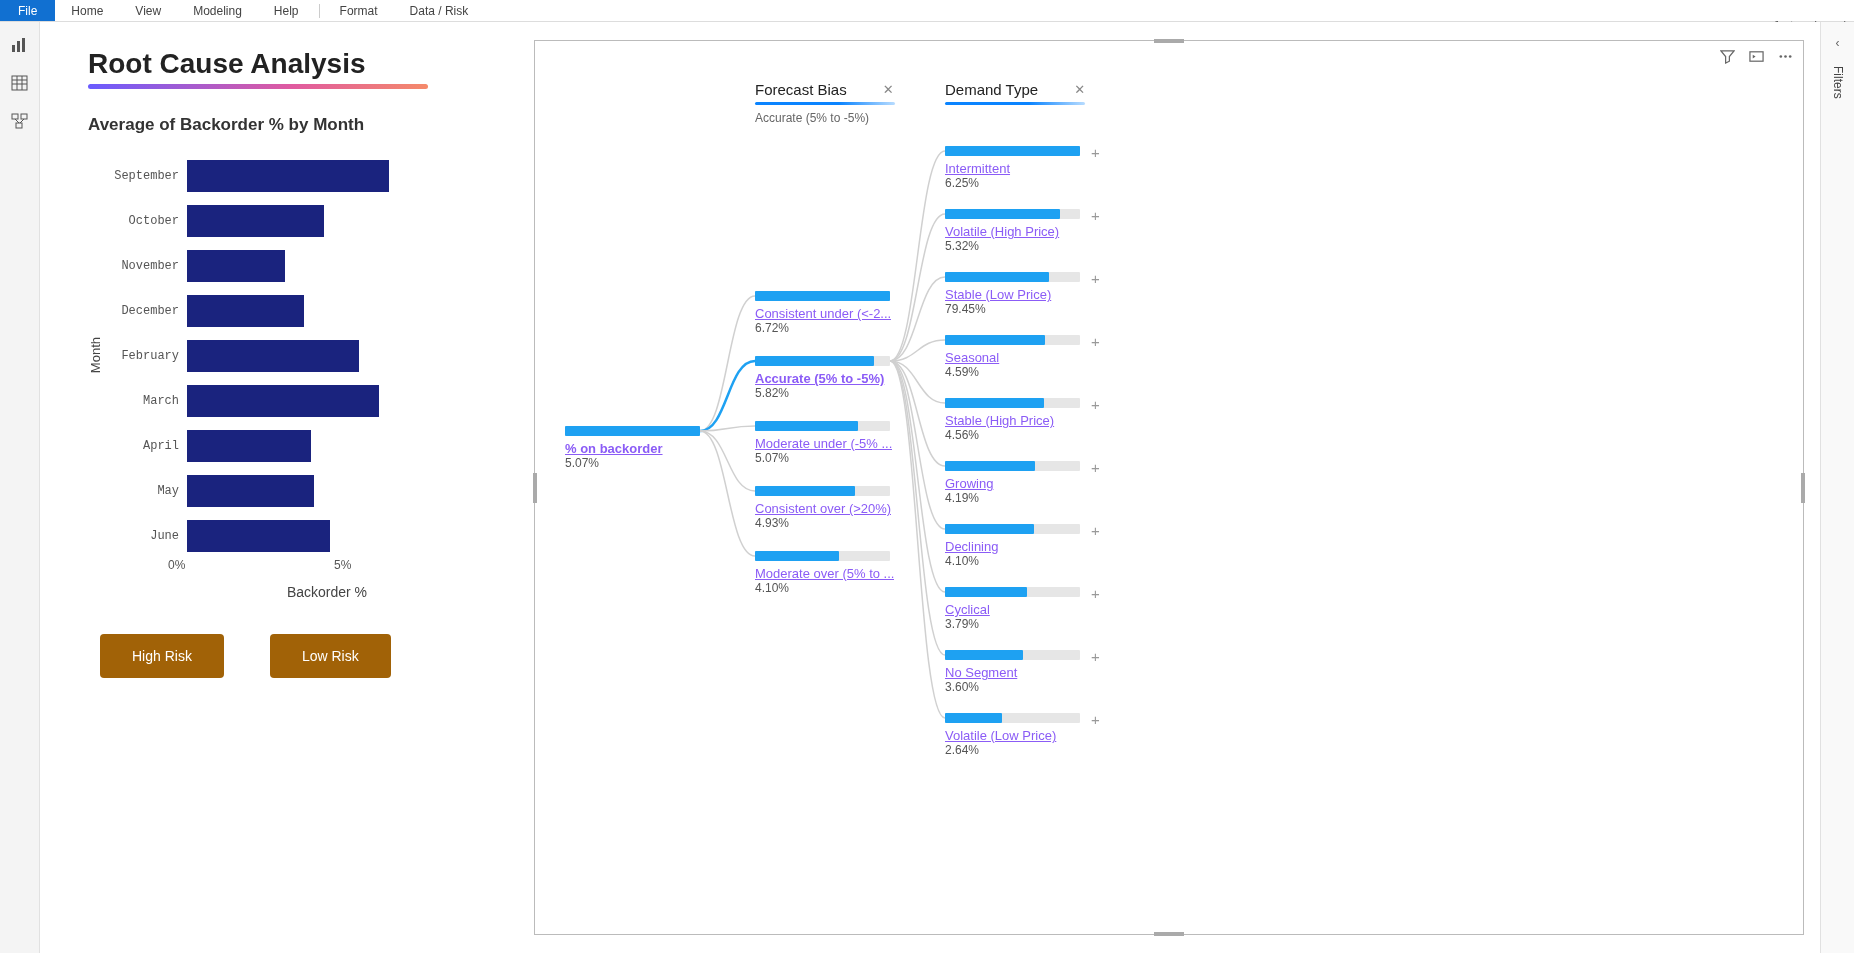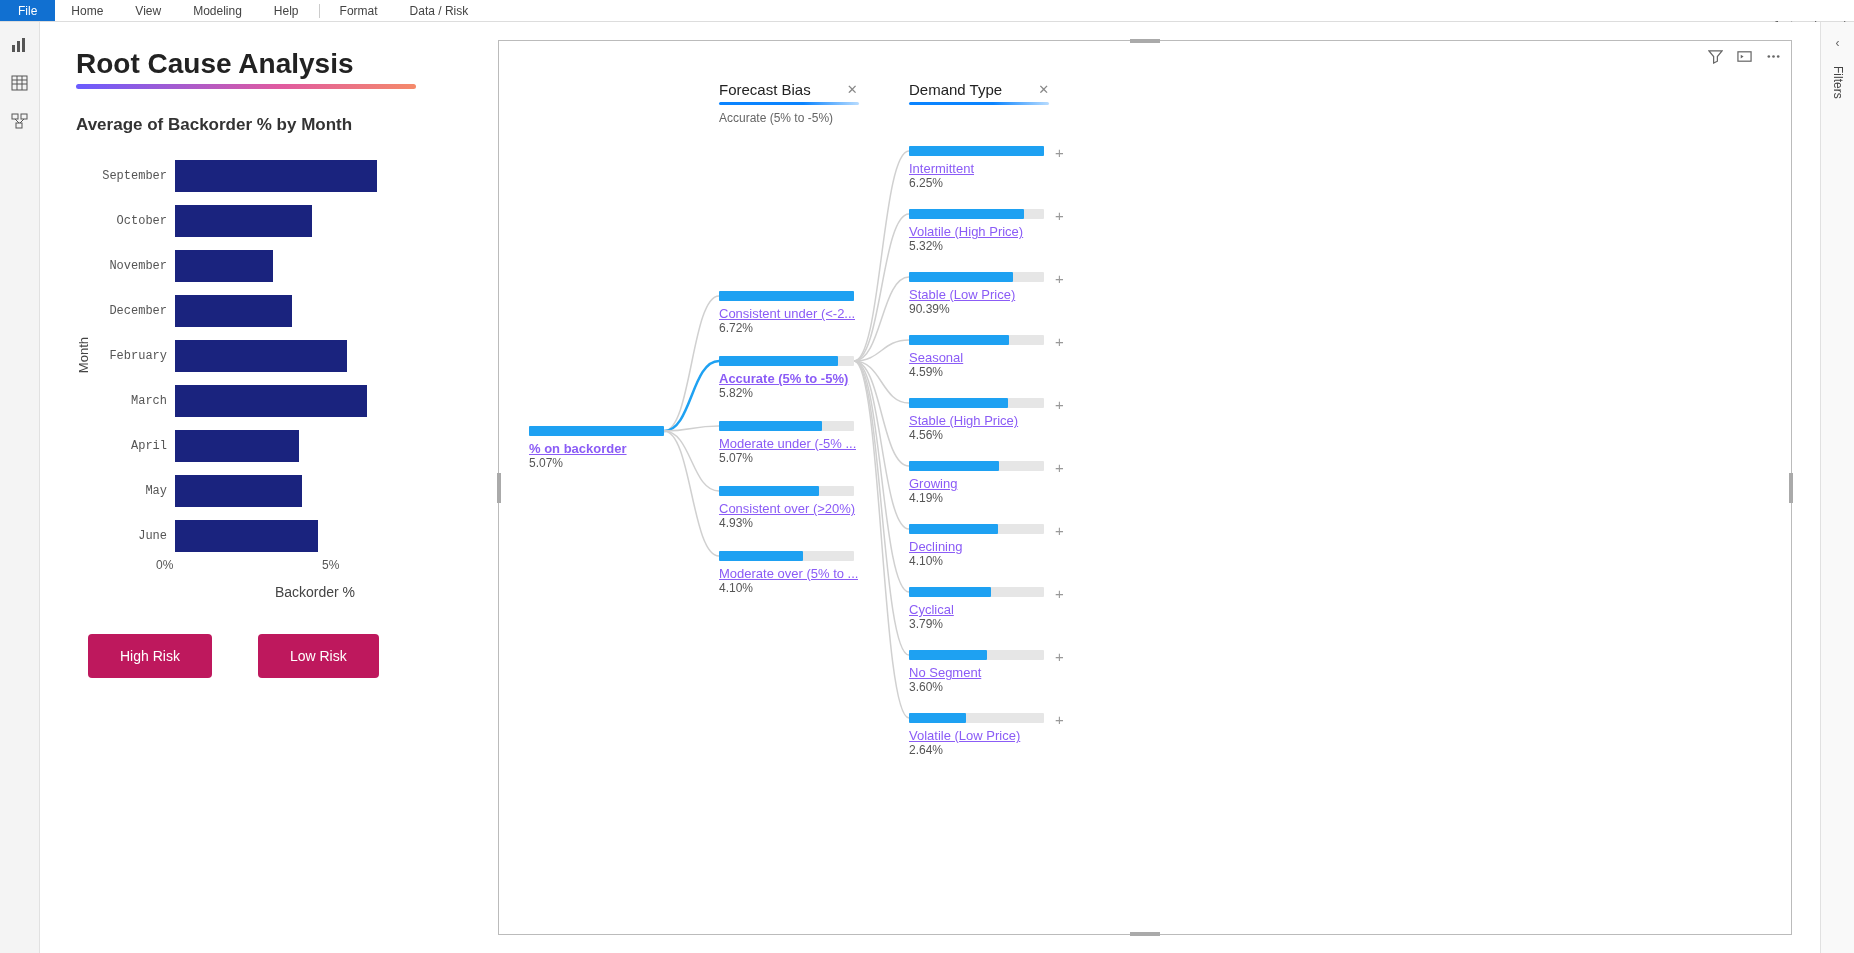--- a/index.html
+++ b/index.html
@@ -96,22 +96,24 @@
     position: absolute;
     left: 40px;
     right: 34px;
     top: 22px;
     bottom: 0;
     background: #fff;
     padding: 18px 28px;
   }
   .report {
     display:flex;
+    gap: 24px;
     height: 100%;
     width: 100%;
+    margin-left: 12px;
   }
   
   .card-left {
     width: 430px;
     padding: 8px 4px 8px 8px;
   }
   .title {
     font-size: 28px;
     font-weight: 600;
     color: #222;
@@ -182,21 +184,21 @@
     margin-left:60px;
     margin-top:6px;
   }
   .risk-buttons {
     display:flex;
     gap: 46px;
     margin-top: 34px;
     margin-left: 12px;
   }
   .risk-btn {
-    background:#be185d;
+    background:#a16207;
     color:#fff;
     border:none;
     padding: 14px 32px;
     font-size:14px;
     border-radius:4px;
     cursor:pointer;
     min-width:120px;
   }
   
   .decomp-container {
@@ -554,21 +556,21 @@
             </div>
             <div class="node-label">Volatile (High Price)</div>
             <div class="node-val">5.32%</div>
             <div class="node-plus">+</div>
           </div>
           <div class="node" style="left: 410px; top: 231px;">
             <div class="node-bar">
               <div class="node-bar-fill" style="width: 77%;"></div>
             </div>
             <div class="node-label">Stable (Low Price)</div>
-            <div class="node-val">90.39%</div>
+            <div class="node-val">79.45%</div>
             <div class="node-plus">+</div>
           </div>
           <div class="node" style="left: 410px; top: 294px;">
             <div class="node-bar">
               <div class="node-bar-fill" style="width: 74%;"></div>
             </div>
             <div class="node-label">Seasonal</div>
             <div class="node-val">4.59%</div>
             <div class="node-plus">+</div>
           </div>

